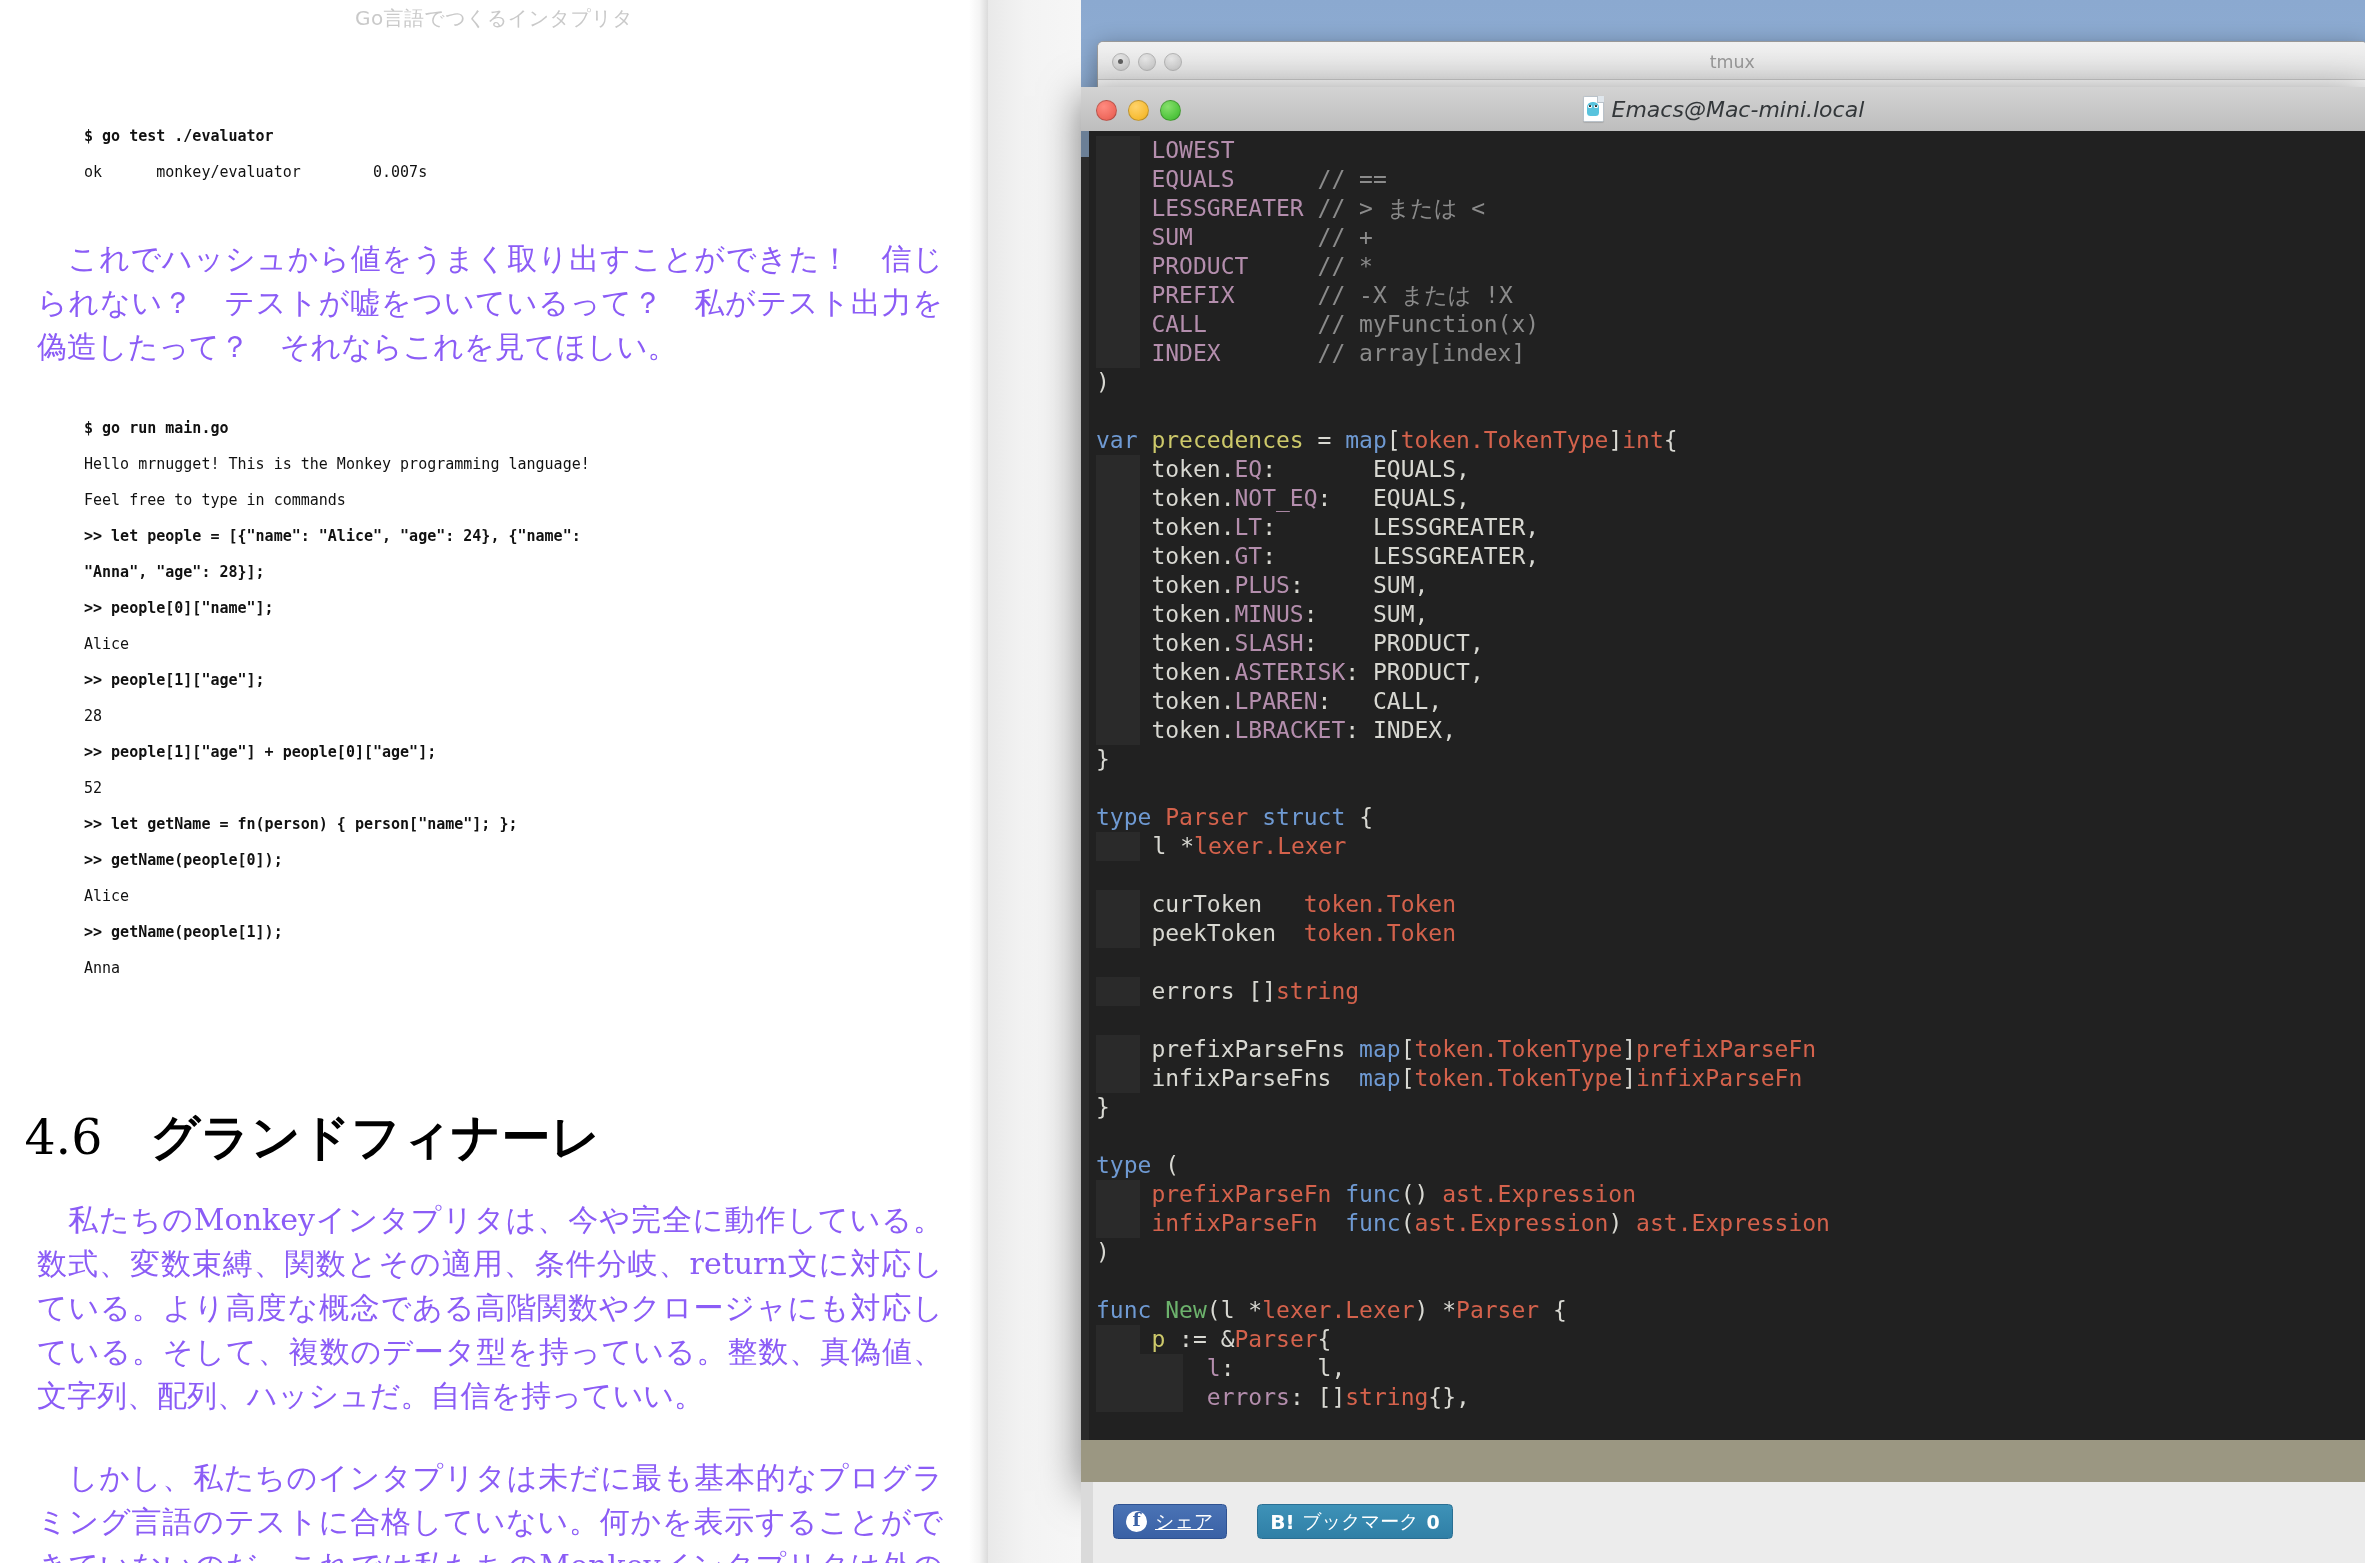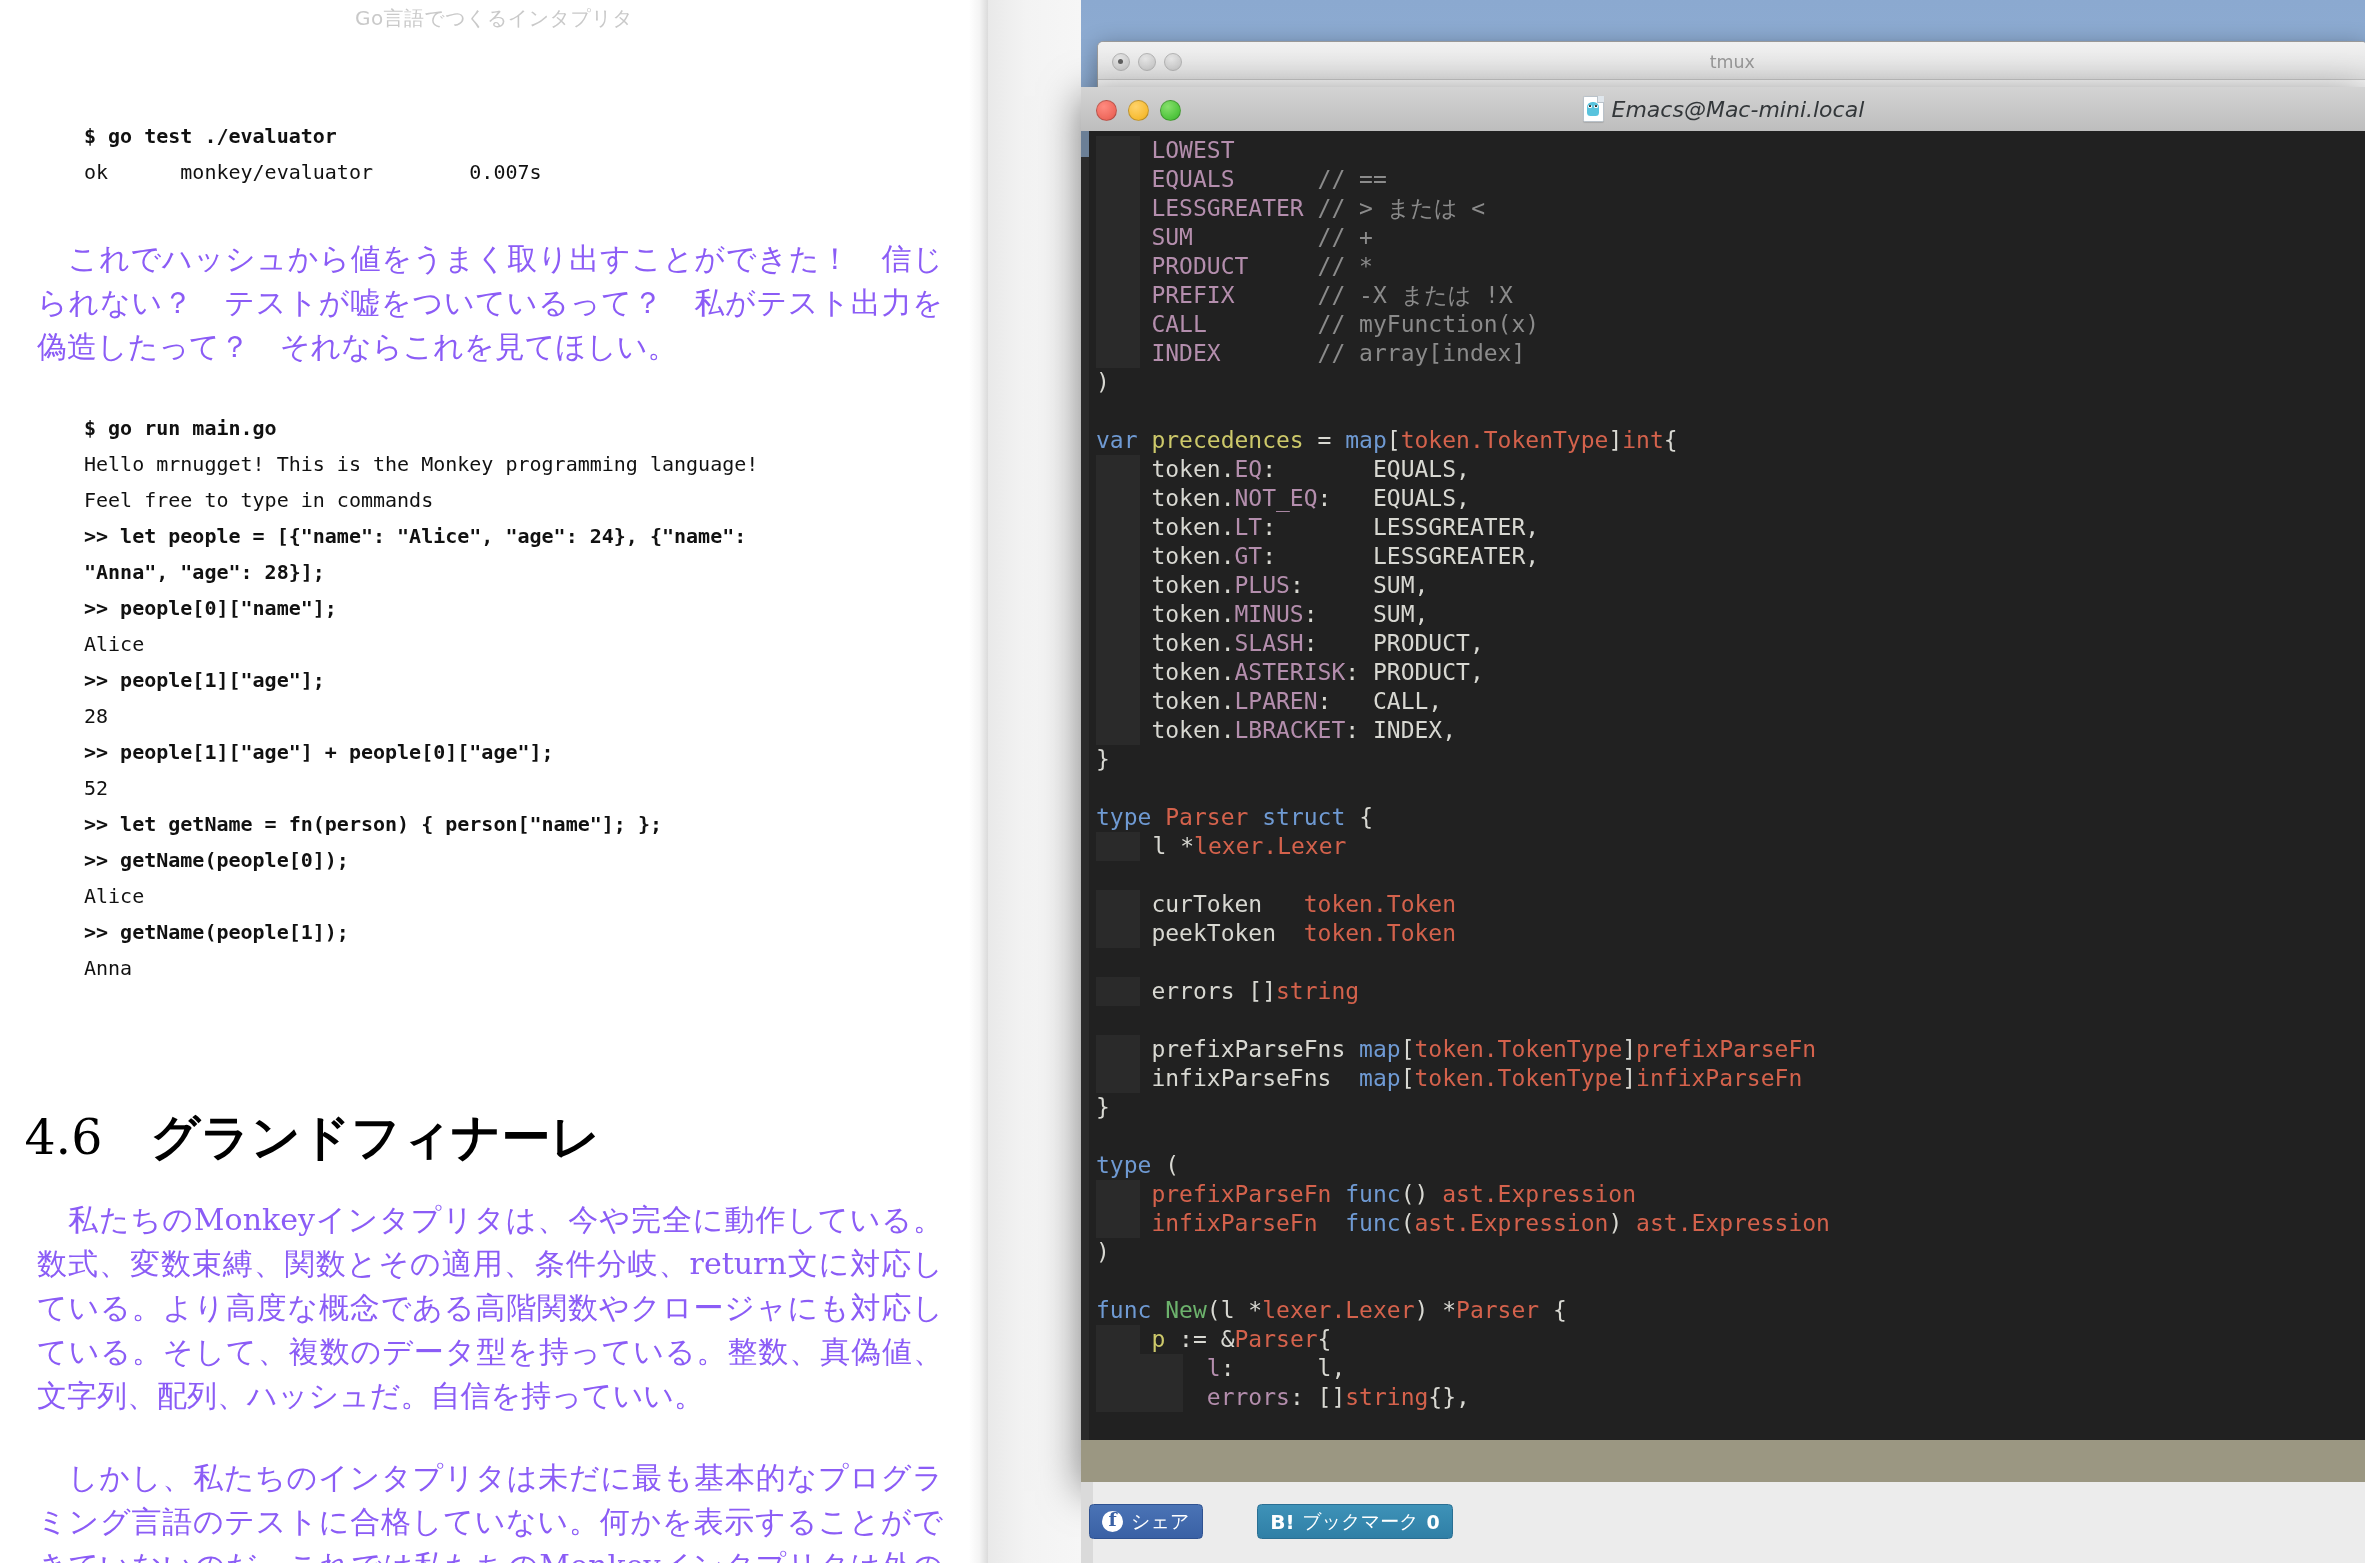--- a/index.html
+++ b/index.html
@@ -29,21 +29,21 @@
   .doc-header{
     position:absolute;top:5.2px;left:0;width:988px;text-align:center;
     font-size:20px;color:#c9c9c9;letter-spacing:0.4px;
     font-family:"DejaVu Sans",sans-serif;
   }
 
   .doc-body{position:absolute;left:0;top:0;width:988px;}
 
   .code-block{
     font-family:"DejaVu Sans Mono","Liberation Mono",monospace;
-    font-size:20px;color:#111;
+    font-size:15px;color:#111;
     margin:0 0 0 84px;
     line-height:36px;
     white-space:pre;
   }
   .code-block .b{font-weight:bold;}
   .code-line{white-space:pre;}
 
   .jp-para{
     font-family:"DejaVu Serif","Liberation Serif",serif;
     font-size:30px;color:#8b5cf6;line-height:44px;
@@ -219,22 +219,23 @@
   #social-bar .edge-left{
     position:absolute;left:0;top:0;width:12.2px;height:100%;background:#dadada;
   }
   .sbtn{
     position:absolute;top:22px;height:35px;border-radius:4.4px;
     display:flex;align-items:center;gap:7.8px;padding:0 12.2px;
     font-family:"DejaVu Sans",sans-serif;font-size:19px;color:#ffffff;
     box-sizing:border-box;
   }
   #btn-share{
-    left:8px;background:linear-gradient(to bottom,#4a73b5 0%,#3a61a5 100%);
+    left:32px;background:linear-gradient(to bottom,#4a73b5 0%,#3a61a5 100%);
     border:0.9px solid #2f5291;
+    text-decoration:underline;
   }
   #btn-bookmark{
     left:176px;background:linear-gradient(to bottom,#3e92b8 0%,#2f7fa6 100%);
     border:0.9px solid #2a6f93;
   }
   .fb-icon{
     width:21px;height:21px;border-radius:50%;background:#ffffff;
     position:relative;flex:none;
   }
   .fb-icon::after{

